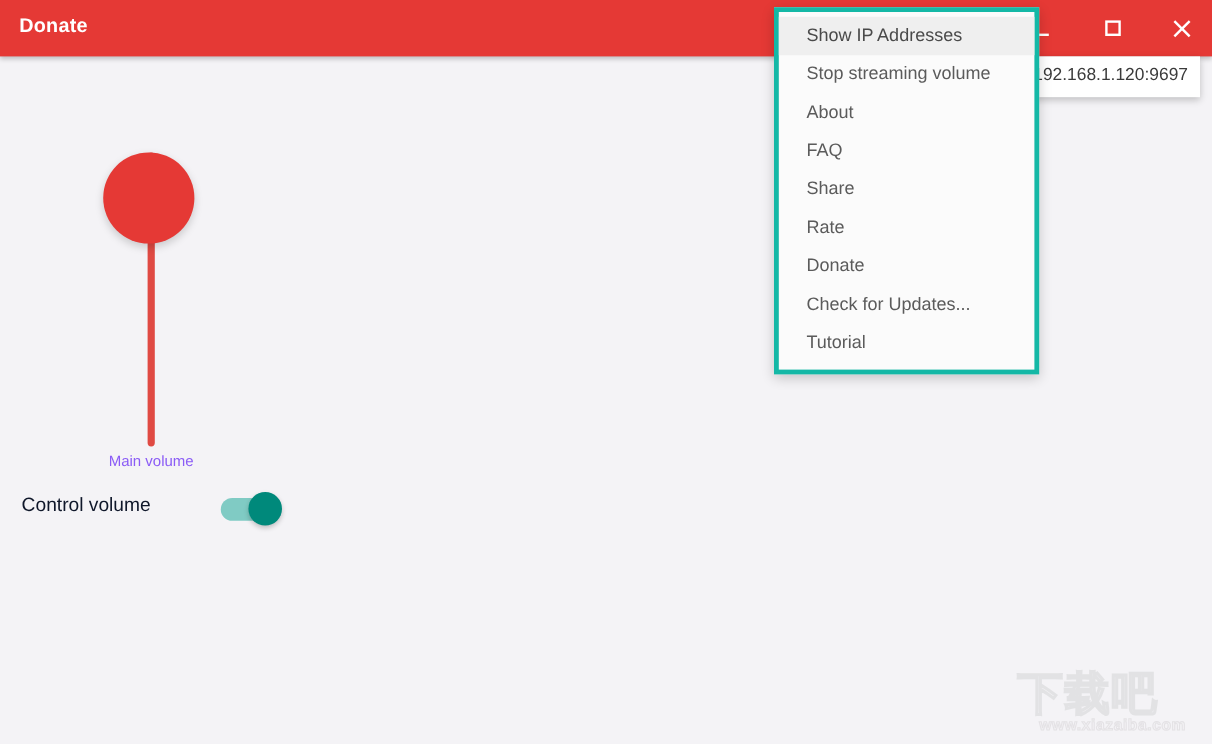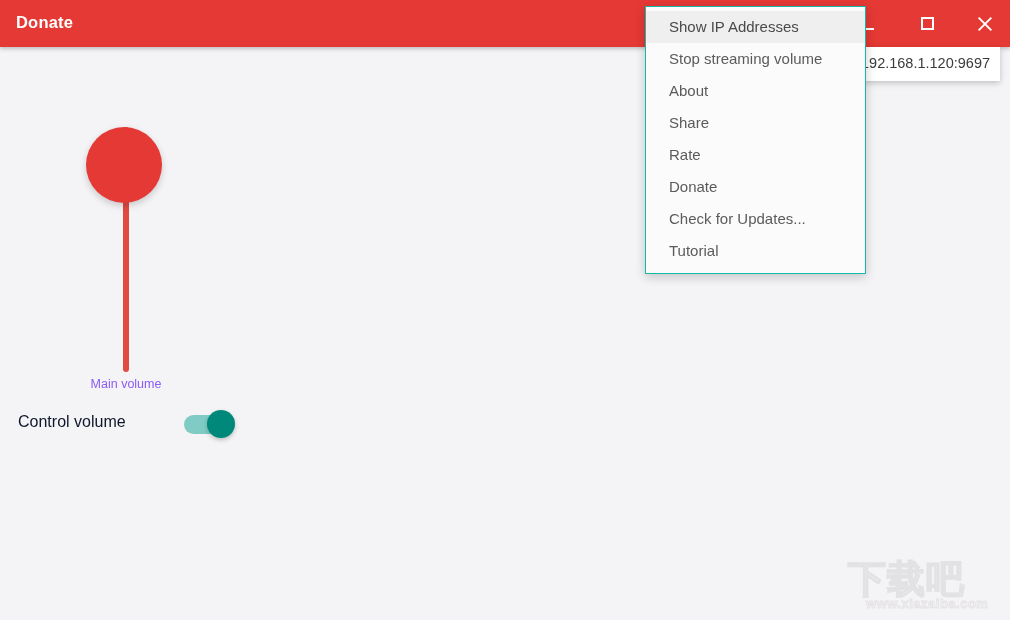--- a/index.html
+++ b/index.html
@@ -198,21 +198,21 @@
     box-shadow: 0 2px 4px rgba(0,0,0,0.22);
   }
 
   
   #app-menu {
     position: absolute;
     left: 645px;
     top: 6px;
     width: 221px;
     background: #fbfbfb;
-    border: 1px solid #14b8a6;
+    border: 4px solid #14b8a6;
     box-shadow: 0 3px 10px rgba(0,0,0,0.20);
     z-index: 20;
     padding: 4px 0 6px 0;
     box-sizing: border-box;
   }
   .menu-item {
     height: 32px;
     line-height: 32px;
     padding-left: 23px;
     font-size: 15px;
@@ -296,20 +296,21 @@
         <div id="toggle-knob"></div>
       </div>
     </div>
 
   </div>
 
   <div id="app-menu">
       <div class="menu-item highlighted">Show IP Addresses</div>
       <div class="menu-item">Stop streaming volume</div>
       <div class="menu-item">About</div>
+      <div class="menu-item">FAQ</div>
       <div class="menu-item">Share</div>
       <div class="menu-item">Rate</div>
       <div class="menu-item">Donate</div>
       <div class="menu-item">Check for Updates...</div>
       <div class="menu-item">Tutorial</div>
     </div>
 
   <div id="watermark">
     <div id="watermark-mark">下载吧</div>
     <div id="watermark-url">www.xiazaiba.com</div>

